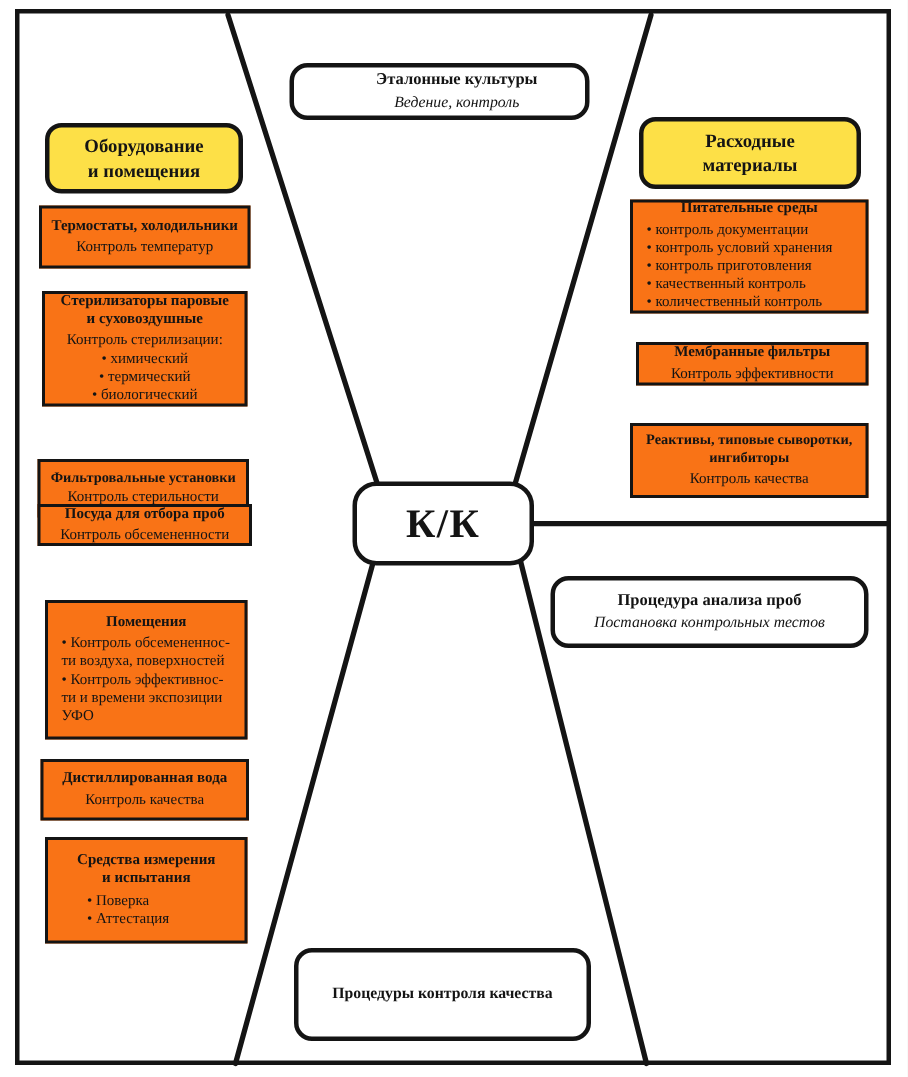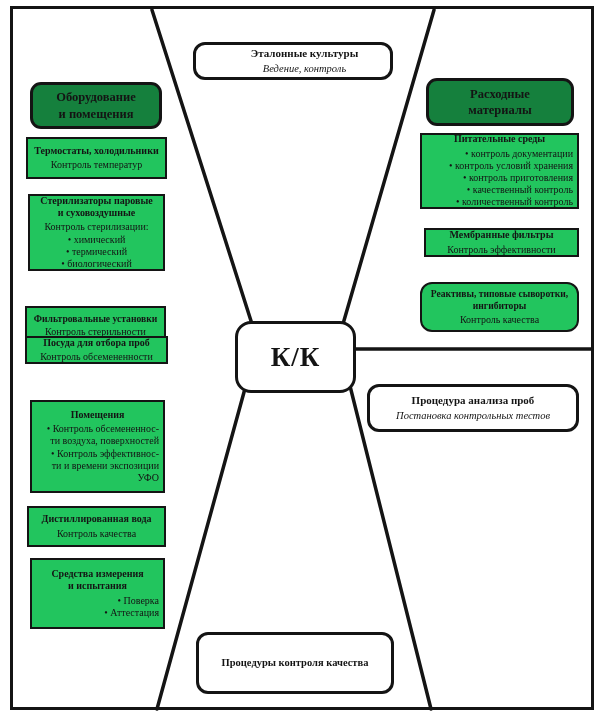--- a/index.html
+++ b/index.html
@@ -9,44 +9,44 @@
     overflow:hidden; color:#141414;
   }
   .frame{
     position:absolute; left:10px; top:6px; width:584px; height:704px;
     border:3px solid #141414; background:transparent;
   }
   svg.links{ position:absolute; left:0; top:0; width:605px; height:718px; }
   svg.links line{ stroke:#141414; stroke-width:3.5; stroke-linecap:round; }
 
   .box{
-    position:absolute; background:#22c55e; border:2.5px solid #141414;
+    position:absolute; background:#f97316; border:2.5px solid #141414;
     display:flex; flex-direction:column; justify-content:center;
     text-align:center; padding:3px 4px; font-size:10px; line-height:1.22;
   }
   .box-title{ font-weight:bold; white-space:pre-line; }
   .box-body{ white-space:pre-line; margin-top:2px; }
-  .bullets .box-body{ text-align:right; padding-left:5px; }
+  .bullets .box-body{ text-align:left; padding-left:5px; }
 
   .callout{
     position:absolute; background:#ffffff; border:3px solid #141414;
     border-radius:12px; display:flex; flex-direction:column; justify-content:center;
     text-align:center; padding:3px 6px; font-size:10.5px; line-height:1.25;
   }
   .callout .box-title{ font-size:11px; }
   .callout .box-body{ font-style:italic; margin-top:1px;text-align:center; }
 
   .col-header{
-    position:absolute; background:#15803d; border:3px solid #141414;
+    position:absolute; background:#fde047; border:3px solid #141414;
     border-radius:11px; display:flex; align-items:center; justify-content:center;
     text-align:center; font-weight:bold; font-size:12.5px; line-height:1.3;
     white-space:pre-line; padding:4px;
   }
   .center-node{
-    position:absolute; left:235px; top:321px; width:121px; height:72px;
+    position:absolute; left:235px; top:321px; width:121px; height:56px;
     background:#ffffff; border:3.5px solid #141414; border-radius:16px;
     display:flex; align-items:center; justify-content:center;
     font-weight:bold; font-size:27px; letter-spacing:1px;
   }
 </style>
 </head>
 <body>
 
 <div class="stage">
 
@@ -136,19 +136,19 @@
 • контроль приготовления
 • качественный контроль
 • количественный контроль</div>
   </div>
 
   <div class="box" style="left:424px; top:228px; width:155px; height:29px;">
     <div class="box-title">Мембранные фильтры</div>
     <div class="box-body">Контроль эффективности</div>
   </div>
 
-  <div class="box" style="left:420px; top:282px; width:159px; height:50px;border-radius:12px;">
+  <div class="box" style="left:420px; top:282px; width:159px; height:50px;">
     <div class="box-title" style="font-size:9.6px">Реактивы, типовые сыворотки,
 ингибиторы</div>
     <div class="box-body">Контроль качества</div>
   </div>
 
 </div>
 
 </body></html>

